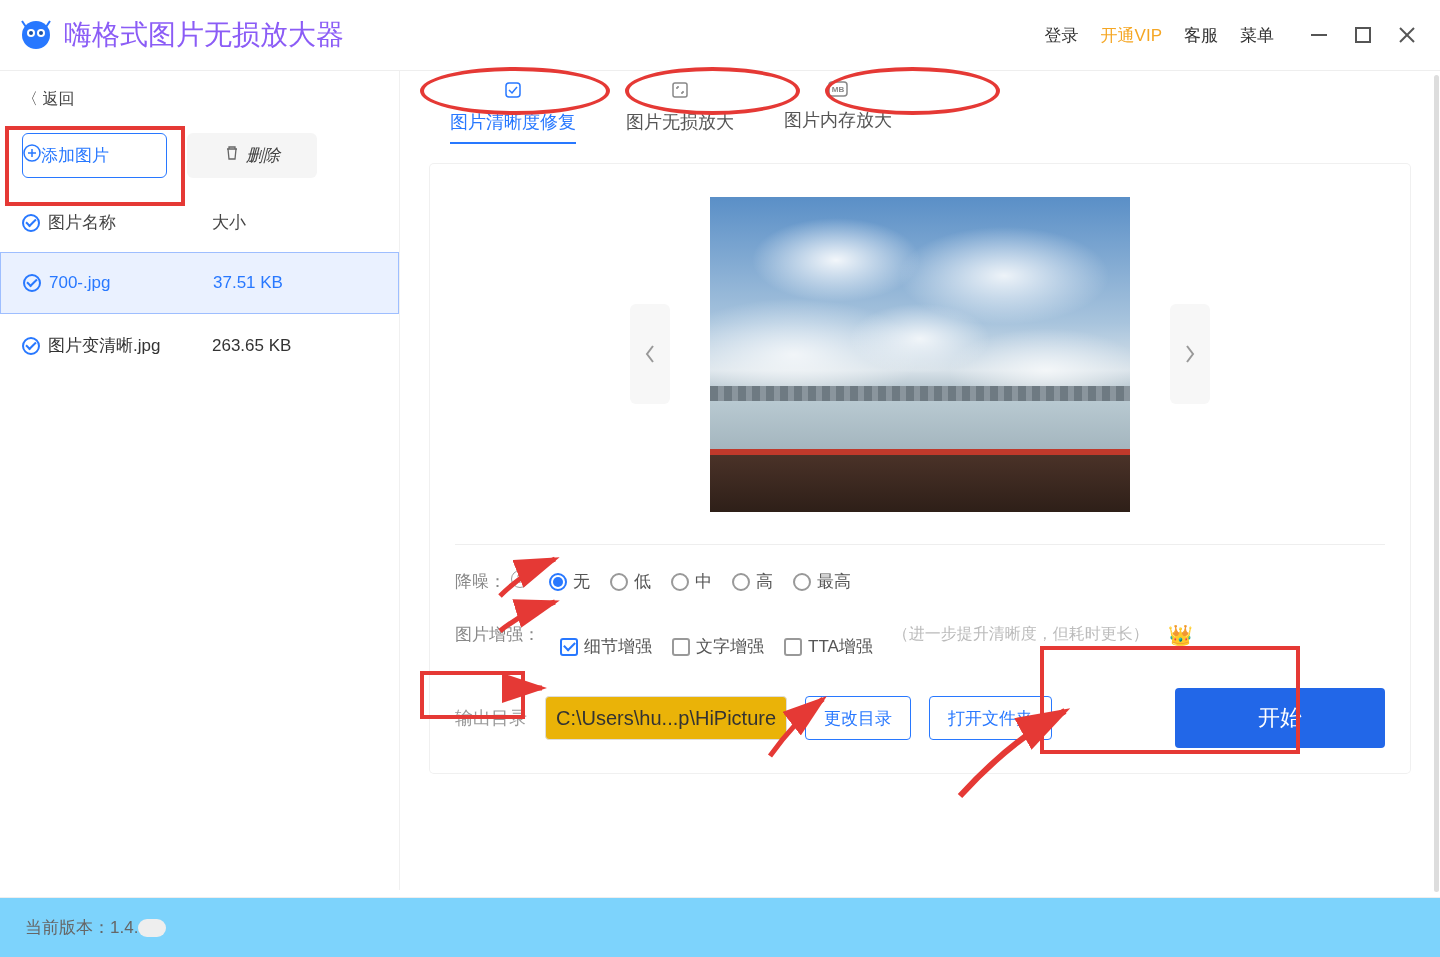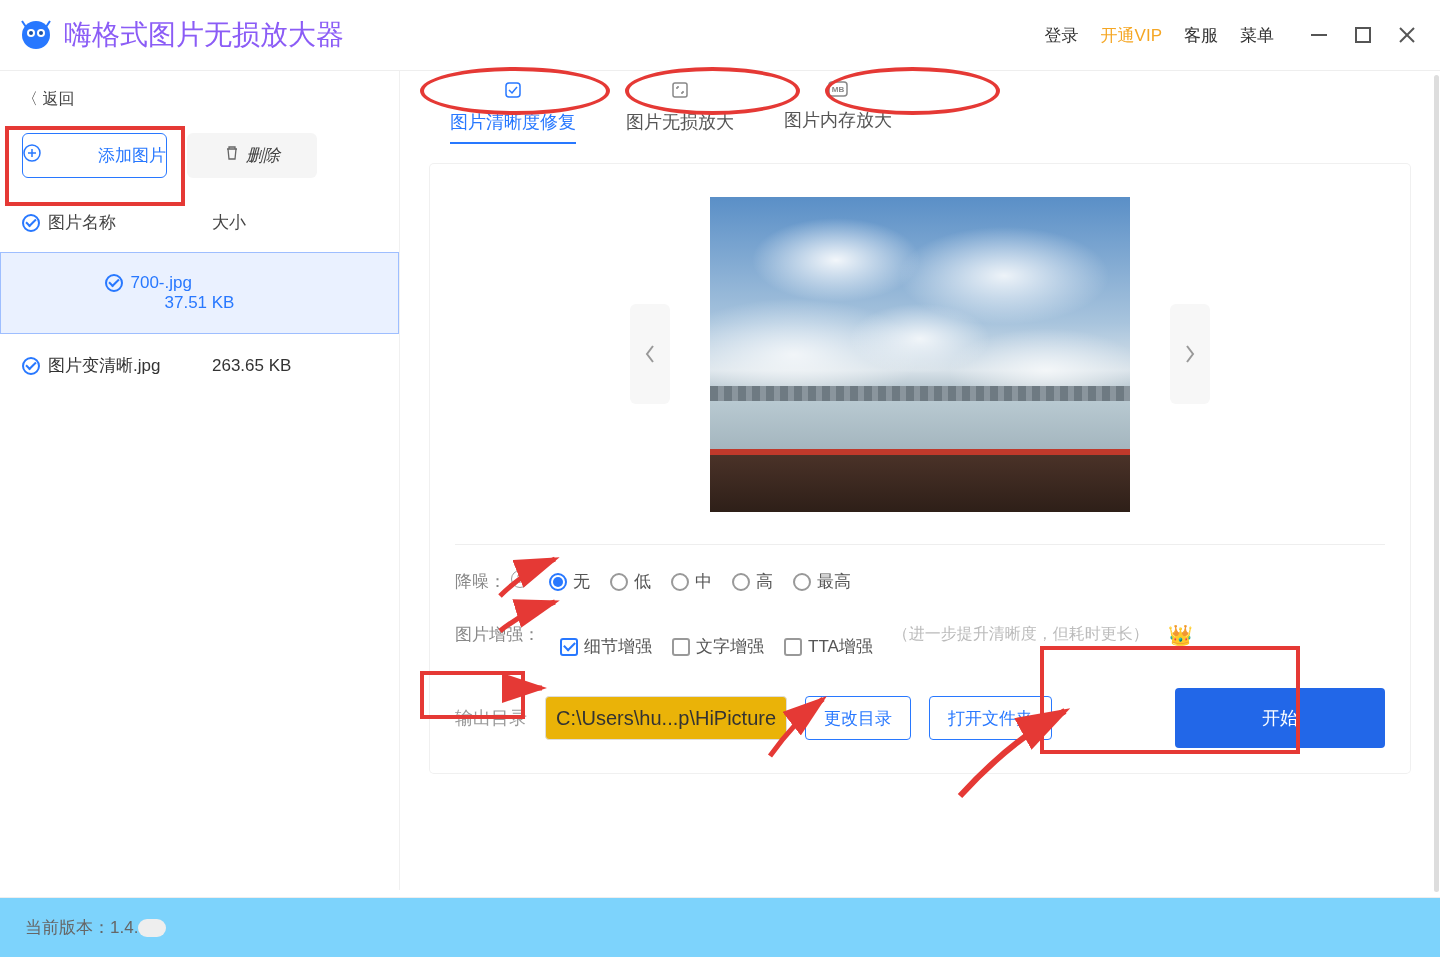--- a/index.html
+++ b/index.html
@@ -14,27 +14,27 @@
 .tb-link.vip{color:#f5a623;}
 .win-btns{display:flex;gap:18px;margin-left:10px;}
 .win-btn{width:26px;height:26px;display:flex;align-items:center;justify-content:center;cursor:pointer;}
 .win-btn svg{stroke:#555;stroke-width:2;}
 
 
 .body{display:flex;height:820px;border-top:1px solid #eee;}
 .sidebar{width:400px;border-right:1px solid #f0f0f0;display:flex;flex-direction:column;padding:10px 0;}
 .back{padding:8px 22px;font-size:16px;color:#444;cursor:pointer;}
 .side-btns{display:flex;gap:20px;padding:15px 22px;align-items:center;}
-.btn-add{width:145px;height:45px;border:1px solid #2878ff;border-radius:6px;display:flex;align-items:center;justify-content:space-between;gap:6px;color:#2878ff;font-size:17px;cursor:pointer;background:#fff;}
+.btn-add{width:145px;height:45px;border:1px solid #2878ff;border-radius:6px;display:flex;align-items:center;justify-content:flex-start;gap:0;color:#2878ff;font-size:17px;cursor:pointer;background:#fff;}
 .btn-del{width:130px;height:45px;border-radius:6px;display:flex;align-items:center;justify-content:center;gap:6px;color:#444;font-size:17px;background:#f5f5f5;cursor:pointer;font-style:italic;}
 .list-head{display:flex;padding:18px 22px;color:#444;font-size:17px;align-items:center;}
 .list-head .col1{width:190px;display:flex;align-items:center;gap:8px;}
 .list-row{display:flex;padding:20px 22px;align-items:center;font-size:17px;color:#333;}
 .list-row .col1{width:190px;display:flex;align-items:center;gap:8px;}
-.list-row.selected{background:#eaf1ff;border:1px solid #9ebeff;color:#2878ff;flex-direction:column;}
+.list-row.selected{background:#eaf1ff;border:1px solid #9ebeff;color:#2878ff;}
 .check-icon{width:18px;height:18px;border:2px solid #2878ff;border-radius:50%;display:inline-flex;align-items:center;justify-content:center;}
 .check-icon::after{content:"";width:4px;height:8px;border-right:2px solid #2878ff;border-bottom:2px solid #2878ff;transform:rotate(45deg) translate(-1px,-1px);}
 
 
 .main{flex:1;padding:10px 30px 20px 30px;position:relative;}
 .tabs{display:flex;gap:50px;padding:0 20px 10px 20px;position:relative;}
 .tab{display:flex;align-items:center;gap:6px;font-size:18px;color:#555;cursor:pointer;padding-bottom:8px;position:relative;flex-direction:column;}
 .tab.active{color:#2878ff;border-bottom:2px solid #2878ff;}
 .tab-ellipse{position:absolute;border:4px solid #e53935;border-radius:50%;pointer-events:none;}
 
@@ -65,21 +65,21 @@
 .cb-box{width:18px;height:18px;border:2px solid #999;border-radius:3px;display:inline-flex;align-items:center;justify-content:center;}
 .checkbox.checked .cb-box{border-color:#2878ff;}
 .checkbox.checked .cb-box::after{content:"";width:5px;height:9px;border-right:2.5px solid #2878ff;border-bottom:2.5px solid #2878ff;transform:rotate(45deg) translate(-1px,-1px);}
 .hint{color:#bbb;font-size:16px;}
 .crown{color:#f5a623;font-size:20px;}
 
 .output-row{display:flex;align-items:center;gap:18px;margin-top:30px;}
 .out-label{font-size:18px;color:#999;}
 .out-path{flex:0 0 230px;height:44px;border:1px solid #ddd;border-radius:4px;padding:0 10px;display:flex;align-items:center;font-size:20px;color:#333;background:#eab308;}
 .btn-outline{height:44px;padding:0 18px;border:1px solid #2878ff;border-radius:4px;color:#2878ff;font-size:17px;display:flex;align-items:center;cursor:pointer;background:#fff;}
-.btn-start{width:210px;height:60px;background:#2267e8;color:#fff;font-size:18px;border-radius:4px;display:flex;align-items:center;justify-content:center;cursor:pointer;margin-left:auto;}
+.btn-start{width:210px;height:60px;background:#2267e8;color:#fff;font-size:22px;border-radius:4px;display:flex;align-items:center;justify-content:center;cursor:pointer;margin-left:auto;}
 
 
 .anno{position:absolute;border:4px solid #e53935;pointer-events:none;}
 .arrow{position:absolute;pointer-events:none;}
 
 
 .footer{position:absolute;left:0;right:0;bottom:0;height:60px;border-top:1px solid #eee;display:flex;align-items:center;padding:0 25px;font-size:17px;color:#666;background:#7dd3fc;}
 .version-blur{display:inline-block;width:28px;height:18px;background:#eee;border-radius:9px;vertical-align:middle;}
 
 .side-scroll{position:absolute;right:1px;top:75px;bottom:65px;width:5px;background:#ddd;border-radius:3px;}

